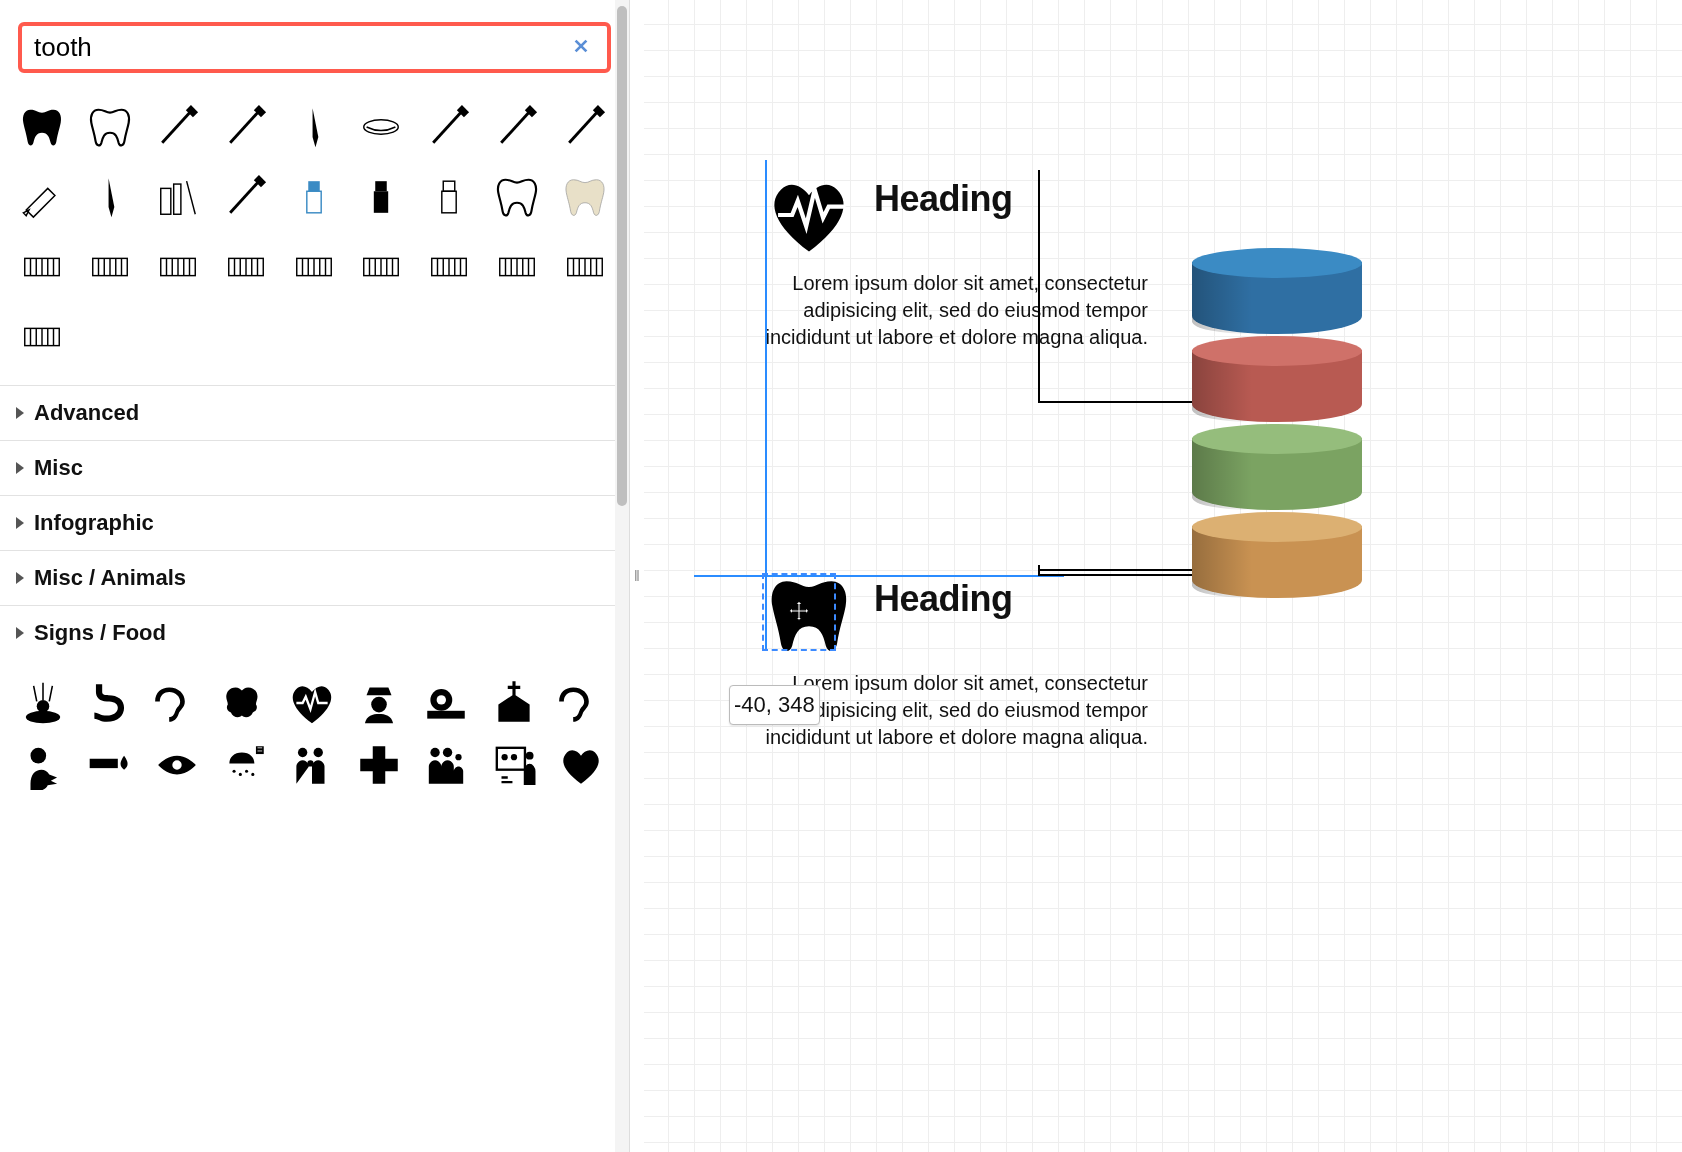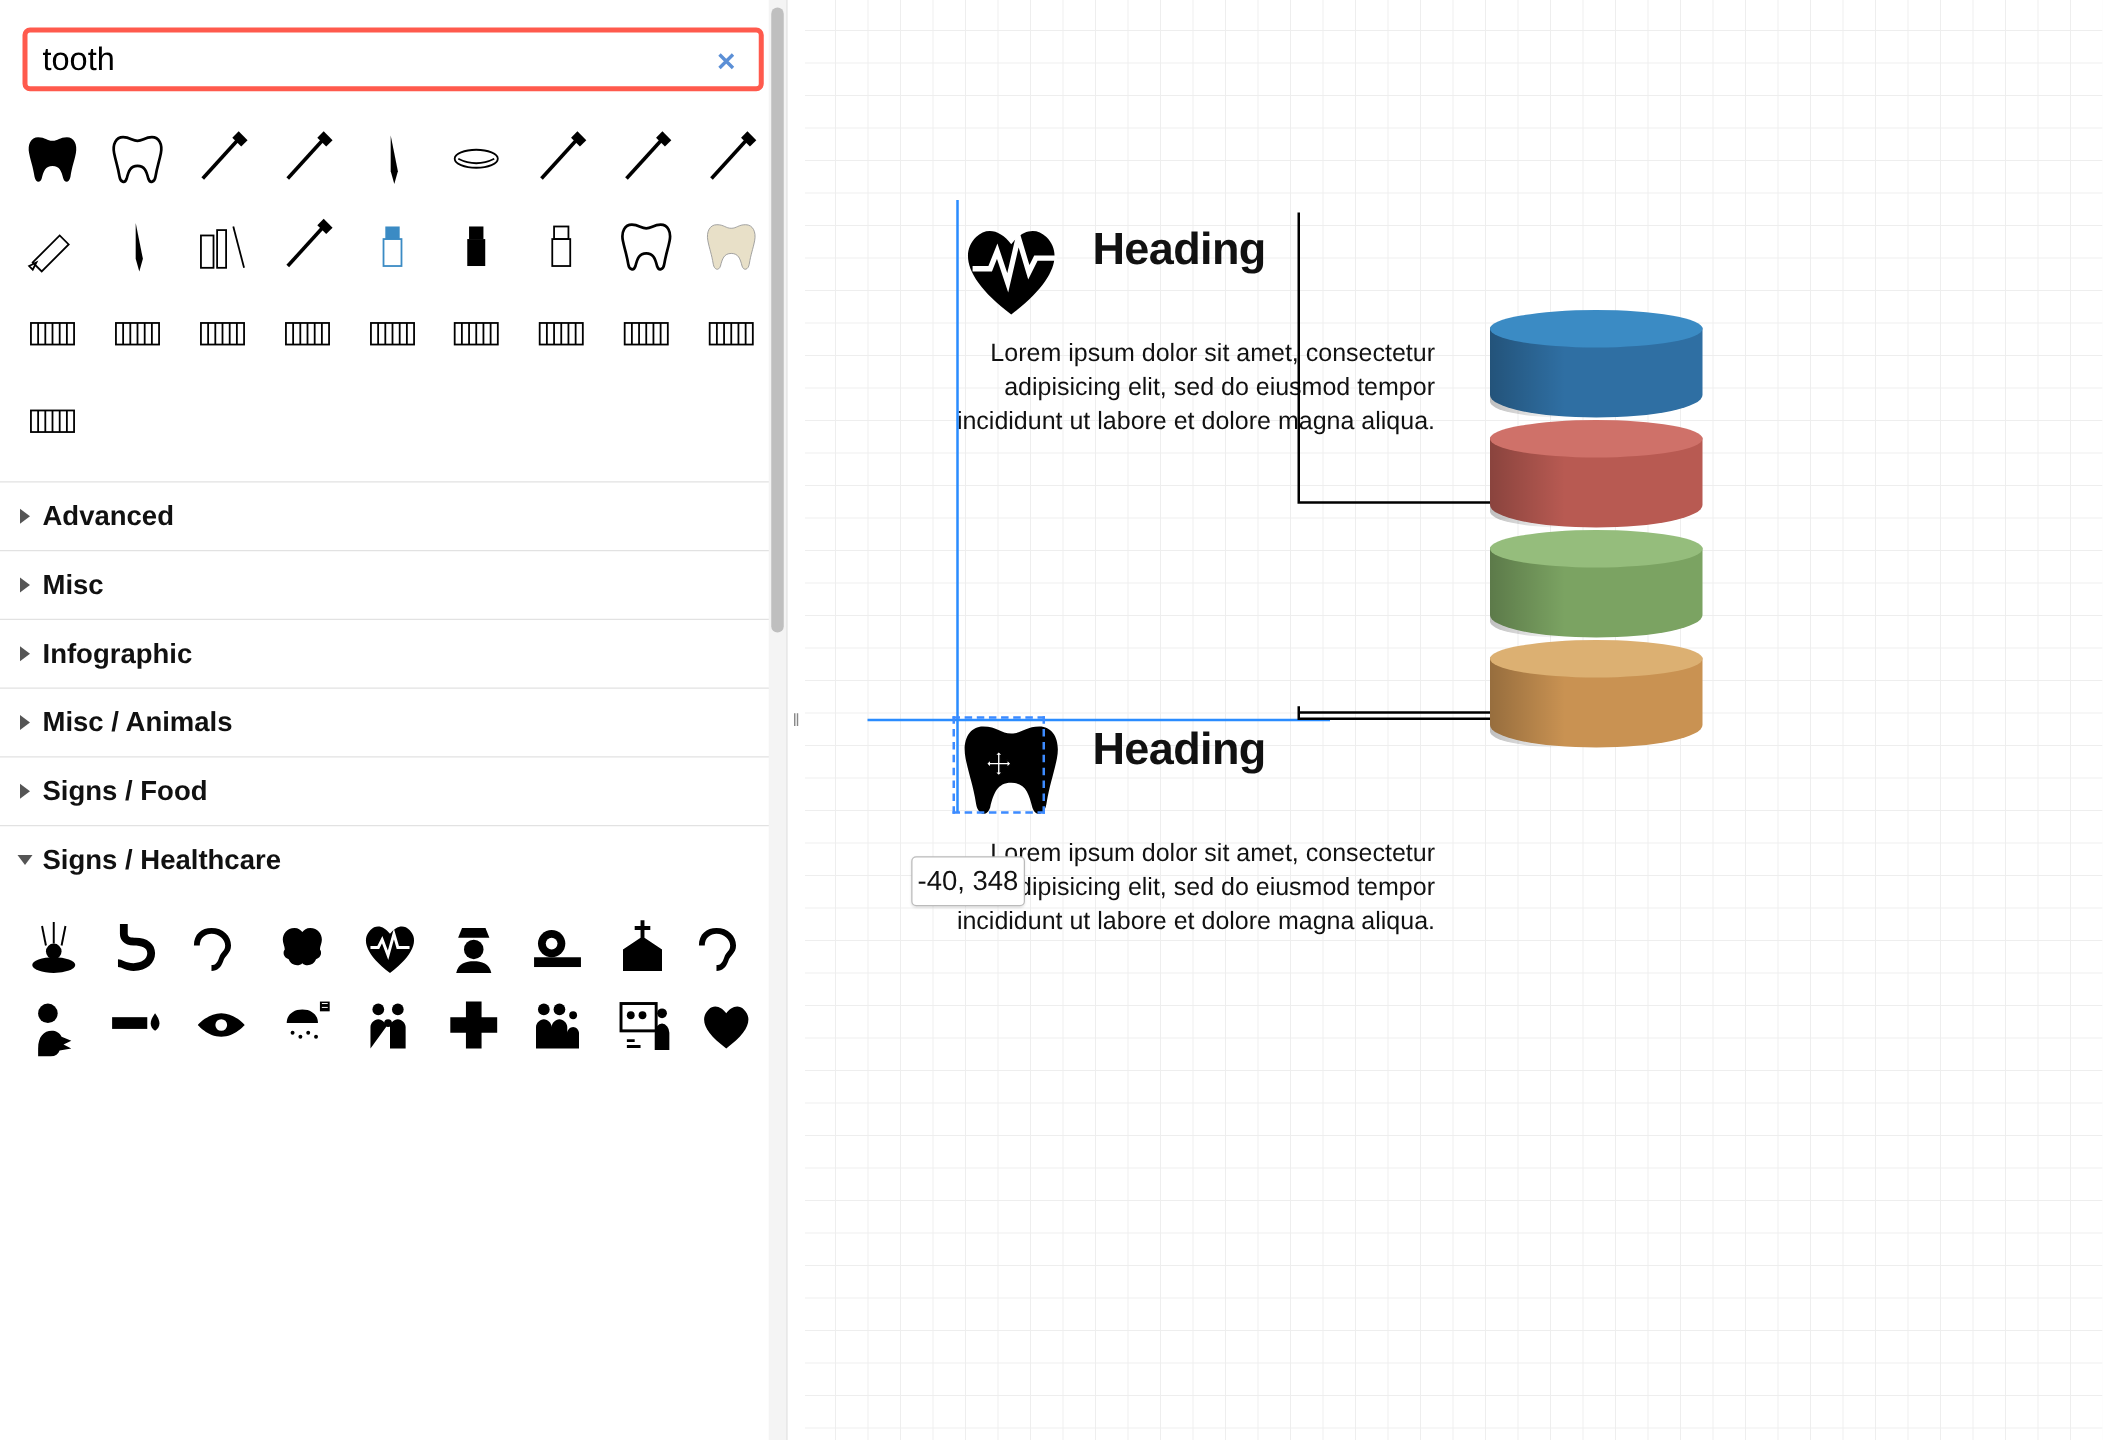--- a/index.html
+++ b/index.html
@@ -1,20 +1,20 @@
 <!DOCTYPE html>
 <html><head>
 <meta charset="utf-8">
 <style>
   * { box-sizing: border-box; margin: 0; padding: 0; }
   html, body { width: 100%; height: 100%; font-family: -apple-system, BlinkMacSystemFont, "Segoe UI", Helvetica, Arial, sans-serif; background: #fff; color: #111; }
   .app { display: flex; height: 100vh; }
   .sidebar { width: 630px; border-right: 1px solid #ddd; display: flex; flex-direction: column; position: relative; background:#fff; }
   .search-wrap { padding: 22px 18px 18px 18px; }
-  .search-box { border: 4px solid #ff5a4d; border-radius: 6px; display: flex; align-items: flex-end; padding: 6px 12px; background: #fff; }
+  .search-box { border: 4px solid #ff5a4d; border-radius: 6px; display: flex; align-items: flex-start; padding: 6px 12px; background: #fff; }
   .search-input { flex: 1; border: none; outline: none; font-size: 26px; background: transparent; }
   .clear-btn { width: 28px; height: 28px; display:flex; align-items:center; justify-content:center; cursor:pointer; }
   .clear-btn svg { width: 18px; height: 18px; stroke: #5b8fd6; stroke-width: 3; }
 
   .results { padding: 8px 14px 20px 14px; }
   .shape-grid { display: grid; grid-template-columns: repeat(9, 1fr); gap: 14px 10px; }
   .shape-cell { width: 56px; height: 56px; display:flex; align-items:center; justify-content:center; cursor:grab; }
   .shape-cell svg { width: 46px; height: 46px; }
 
   .section { border-top: 1px solid #e2e2e2; padding: 14px 16px; display:flex; align-items:center; gap:10px; cursor:pointer; font-size: 22px; font-weight: 600; }
@@ -298,24 +298,20 @@
           <span class="disclosure"></span>
           <span>Infographic</span>
         </div>
         <div class="section">
           <span class="disclosure"></span>
           <span>Misc / Animals</span>
         </div>
         <div class="section">
           <span class="disclosure"></span>
           <span>Signs / Food</span>
-        </div>
-        <div class="section expanded">
-          <span class="disclosure"></span>
-          <span>Signs / Healthcare</span>
         </div>
         <div class="section-body">
           <div class="shape-grid-dense">
             <div class="hcell">
               <svg viewBox="0 0 64 64" fill="#000">
                 <ellipse cx="32" cy="50" rx="22" ry="8"></ellipse>
                 <circle cx="32" cy="36" r="8"></circle>
                 <line x1="20" y1="10" x2="24" y2="30" stroke="#000" stroke-width="2"></line>
                 <line x1="32" y1="6" x2="32" y2="28" stroke="#000" stroke-width="2"></line>
                 <line x1="44" y1="10" x2="40" y2="30" stroke="#000" stroke-width="2"></line>

